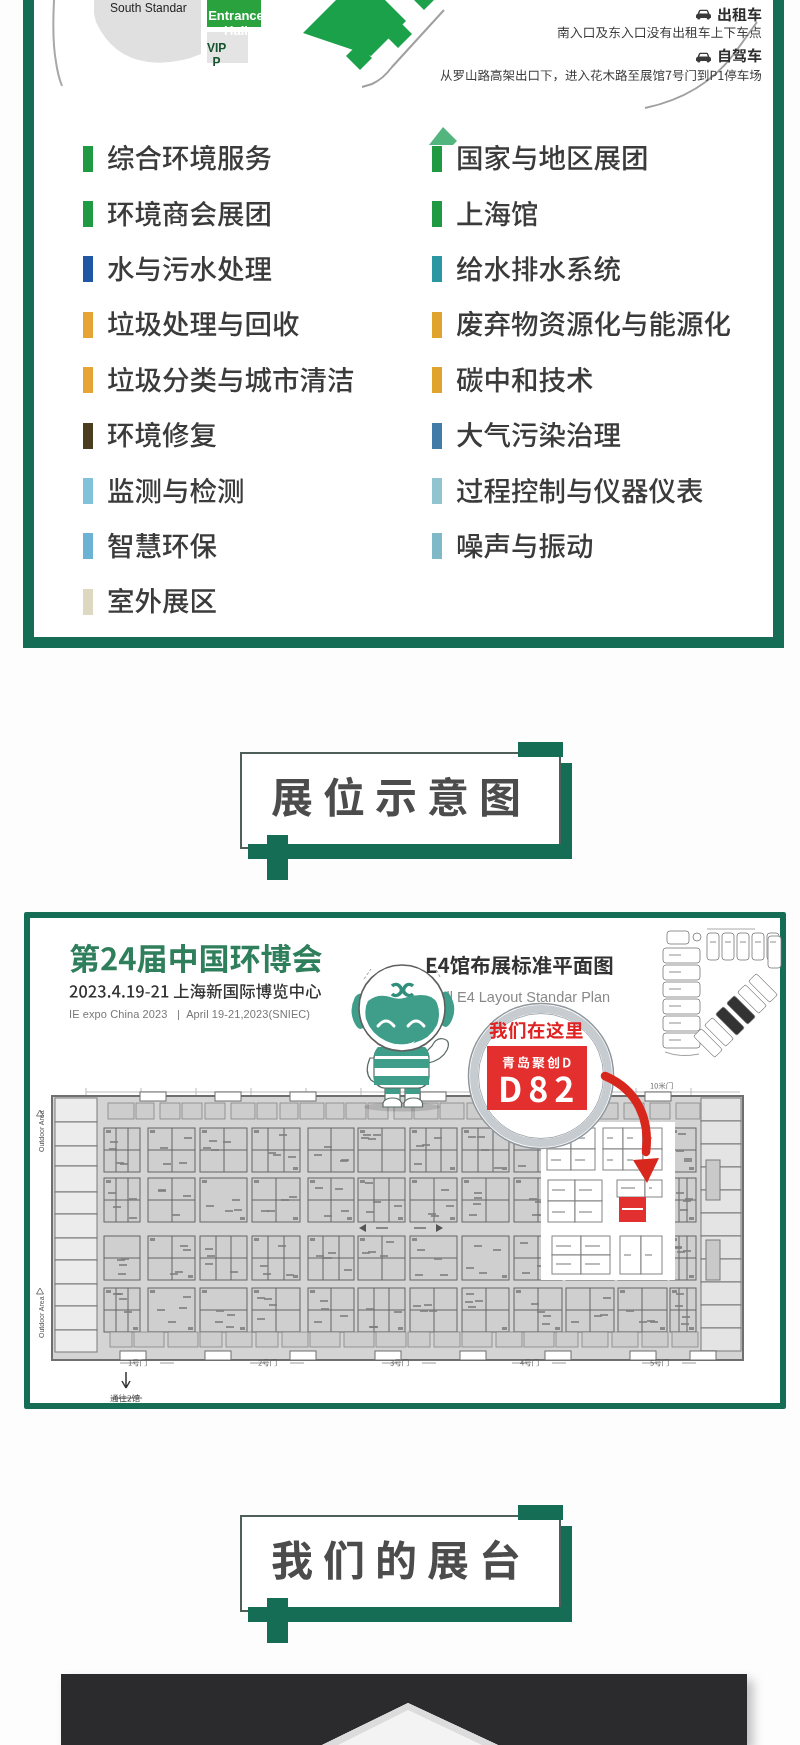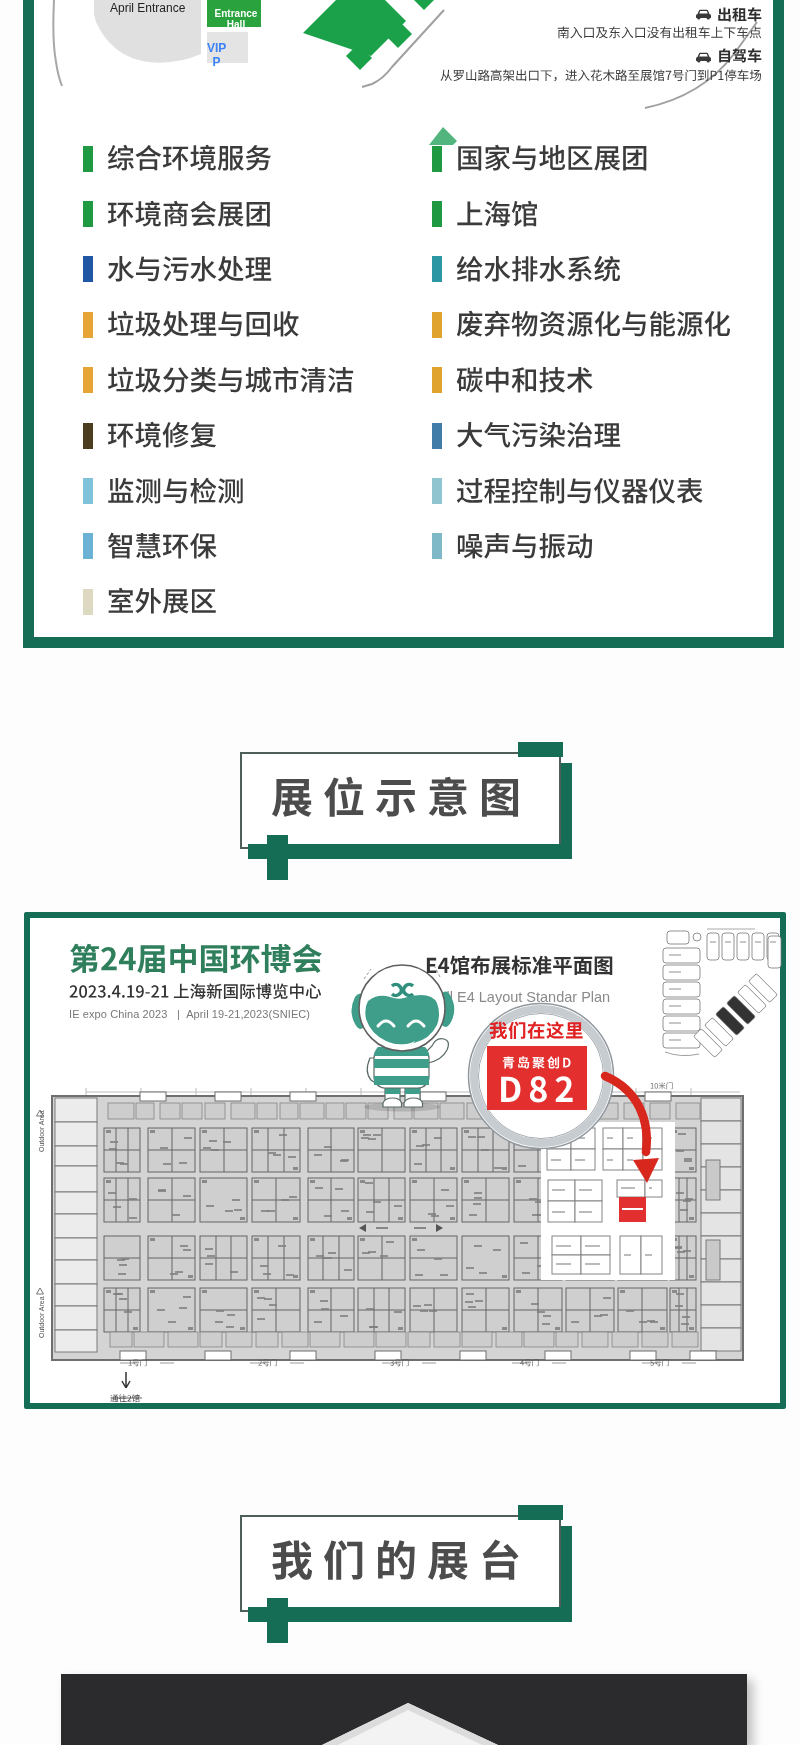--- a/index.html
+++ b/index.html
@@ -23,25 +23,25 @@
 
 <path d="M414,0 L434,0 L424,10 Z" fill="#1ba14a"></path>
 
 <path d="M444,10 L392,67 Q383,79 372,84 L362,87" fill="none" stroke="#a0a0a0" stroke-width="2"></path>
 
 <path d="M645,108 Q702,96 734,54 L757,22" fill="none" stroke="#a0a0a0" stroke-width="2"></path>
 
 <path d="M443,127 L457,141 L453,145 L429,145 Z" fill="#53b57e"></path>
 </svg>
 
-<div class="abs" style="left:110px;top:1px;width:100px;font-size:12px;color:#222;z-index:3">April Entrance</div>
-
-<div class="abs" style="left:207px;top:8px;width:58px;text-align:center;font-size:10px;font-weight:bold;color:#fff;z-index:3">Entrance Hall</div>
-
-<div class="abs" style="left:207px;top:41px;width:19px;text-align:center;font-size:12px;font-weight:bold;color:#3b82f6;z-index:3">VIP P</div>
+<div class="abs" style="left:110px;top:1px;width:100px;font-size:12px;color:#222;z-index:3">South Standar</div>
+
+<div class="abs" style="left:207px;top:8px;width:58px;text-align:center;font-size:13px;font-weight:bold;color:#fff;z-index:3">Entrance Hall</div>
+
+<div class="abs" style="left:207px;top:41px;width:19px;text-align:center;font-size:12px;font-weight:bold;color:#14532d;z-index:3">VIP P</div>
 
 <svg class="abs" style="left:695px;top:9px;z-index:3" width="17" height="12" viewBox="0 0 17 12">
     <path d="M2.5,5 L4,1.5 Q4.3,0.8 5.1,0.8 H11.9 Q12.7,0.8 13,1.5 L14.5,5 Q16,5.3 16,6.8 V9 H14.8 A1.6,1.6 0 0,1 11.6,9 H5.4 A1.6,1.6 0 0,1 2.2,9 H1 V6.8 Q1,5.3 2.5,5 Z M4.2,4.6 H12.8 L11.8,2 H5.2 Z" fill="#3a3a3a"></path>
     <circle cx="3.8" cy="9" r="1.1" fill="#3a3a3a"></circle>
     <circle cx="13.2" cy="9" r="1.1" fill="#3a3a3a"></circle>
   </svg>
 
 <svg style="position:absolute;left:717.0px;top:6.7px;overflow:visible;z-index:5" width="45.0" height="15" viewBox="0 0 3000 1000">
     <path transform="translate(0,880) scale(1,-1)" fill="#2f2f2f" d="M85 347V-35H776V-89H910V347H776V85H563V400H870V765H736V516H563V849H430V516H264V764H137V400H430V85H220V347Z M1470 799V52H1376V-59H1967V52H1881V799ZM1586 52V197H1760V52ZM1586 446H1760V305H1586ZM1586 554V688H1760V554ZM1363 841C1280 806 1154 776 1040 759C1053 733 1068 692 1072 666C1108 670 1145 675 1183 682V568H1032V457H1167C1132 360 1076 252 1020 187C1039 157 1065 107 1076 73C1115 123 1151 194 1183 270V-89H1297V312C1323 268 1350 220 1364 189L1434 284C1414 310 1323 419 1297 445V457H1422V568H1297V704C1344 715 1390 728 1430 743Z M2165 295C2174 305 2226 310 2280 310H2493V200H2048V83H2493V-90H2622V83H2953V200H2622V310H2868V424H2622V555H2493V424H2290C2325 475 2361 532 2395 593H2934V708H2455C2473 746 2490 784 2506 823L2366 859C2350 808 2329 756 2308 708H2069V593H2253C2229 546 2208 511 2196 495C2167 451 2148 426 2120 418C2136 383 2158 320 2165 295Z"></path>
   </svg>

